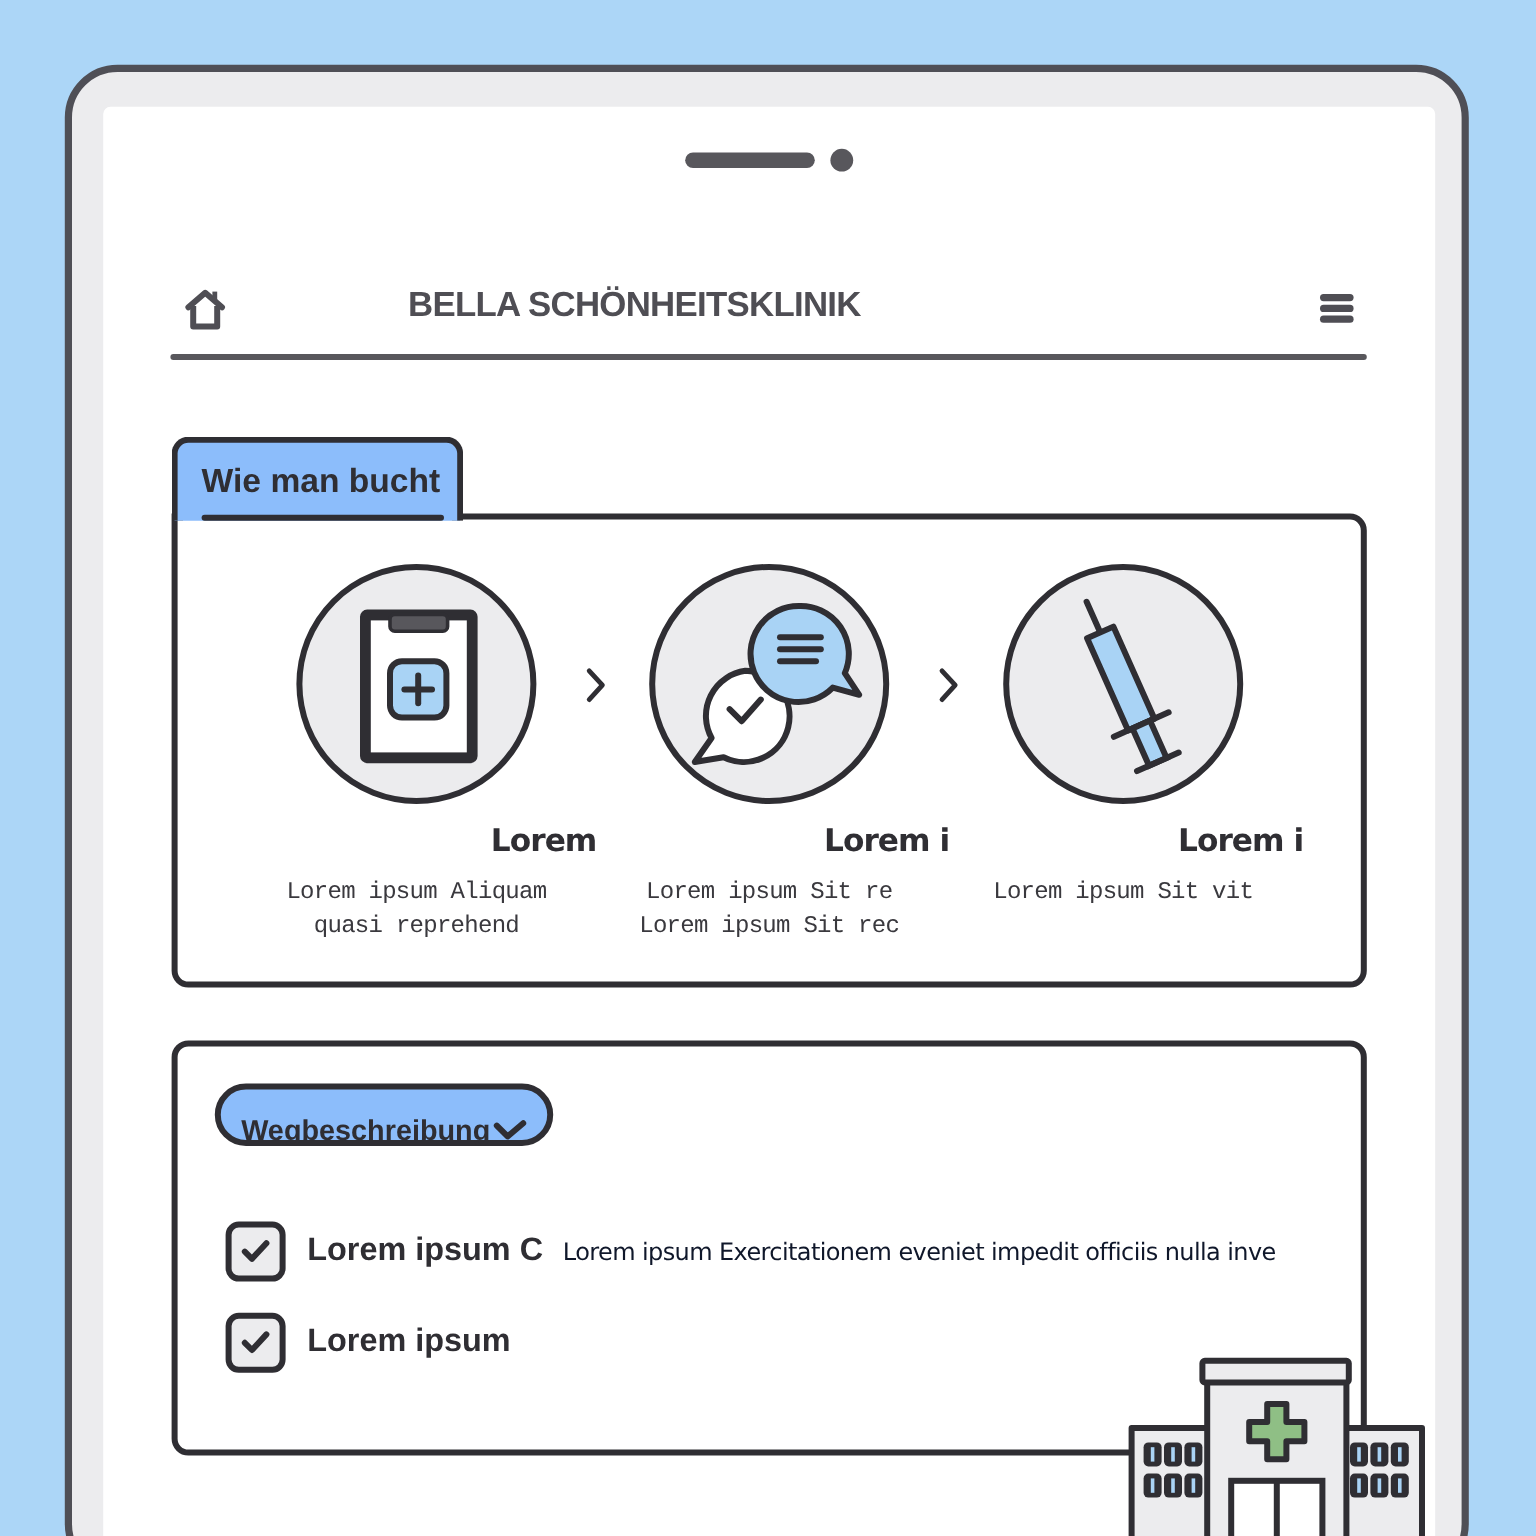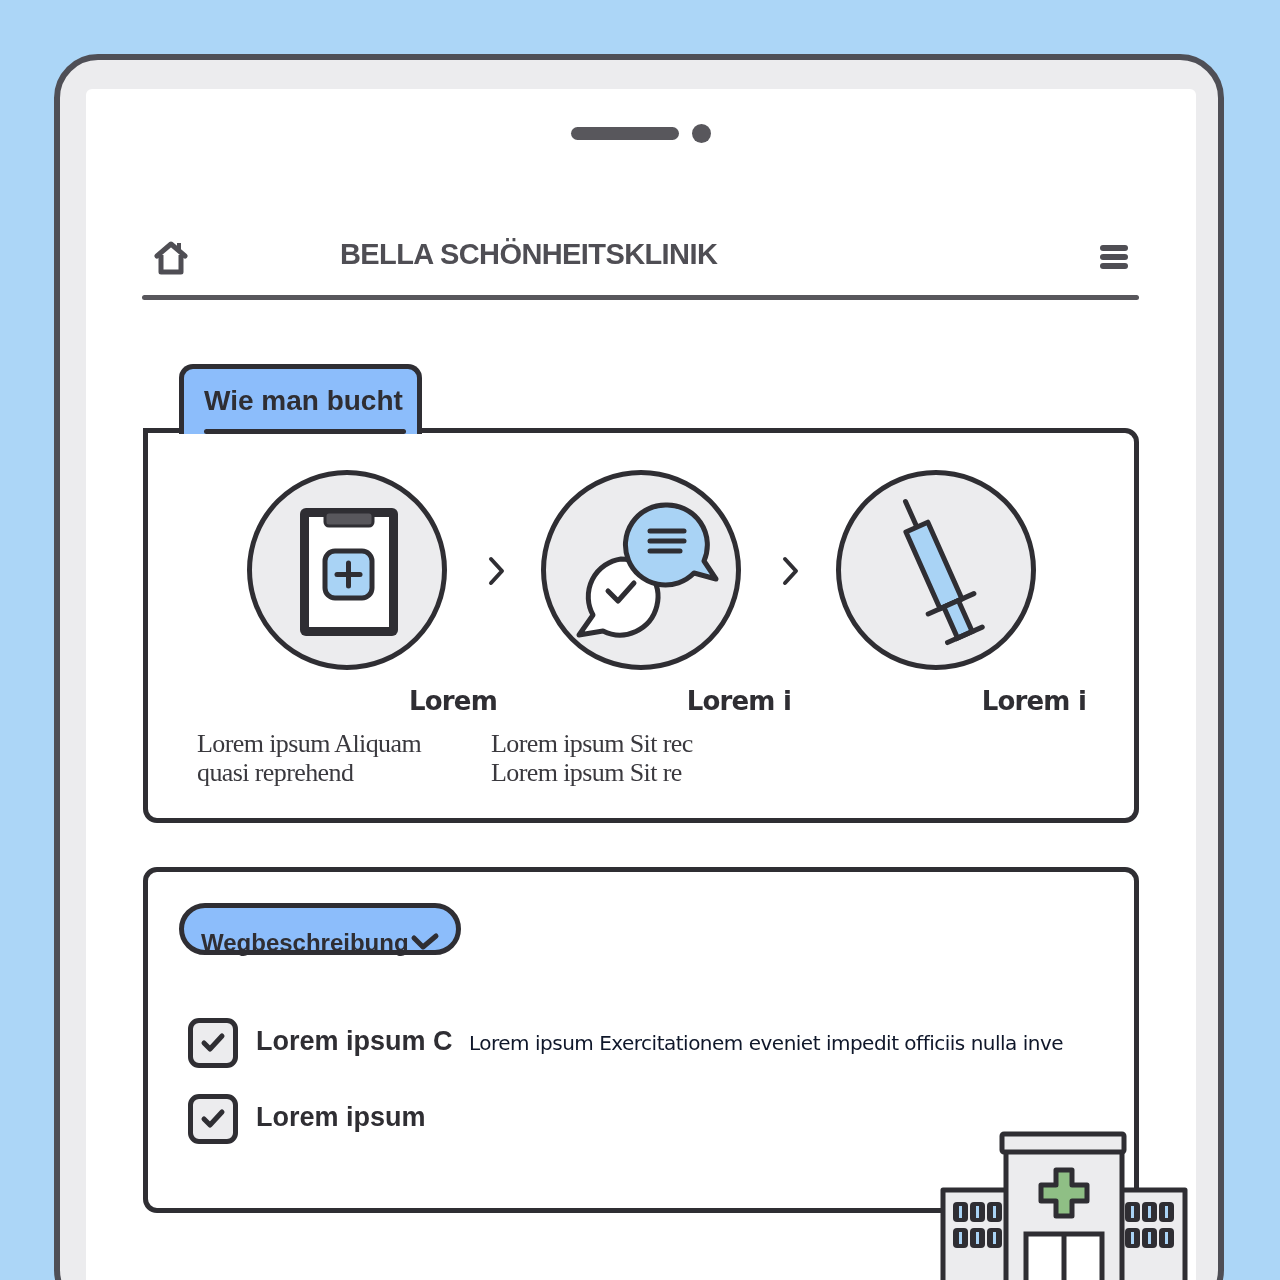--- a/index.html
+++ b/index.html
@@ -57,21 +57,20 @@
     border-top-left-radius: 0;
     box-sizing: border-box; background: #fff;
   }
   .booking-tab {
     position: absolute; left: 143px; top: 364px;
     width: 243px; height: 70px;
     background: #8cbdfb;
     border: 5px solid #2f2e33; border-bottom: none;
     border-radius: 14px 14px 0 0;
     box-sizing: border-box;
-    margin-left: 36px;
   }
   .booking-tab-label {
     position: absolute; left: 20px; top: 16px;
     font-weight: bold; font-size: 28px; color: #2f2e33;
     white-space: nowrap;
   }
   .booking-tab-underline {
     position: absolute; left: 20px; top: 60px; width: 202px; height: 5px;
     border-radius: 3px; background: #2f2e33;
   }
@@ -82,22 +81,22 @@
     background: #ececee; border: 5px solid #2f2e33; box-sizing: border-box;
   }
   .step-circle svg { position: absolute; left: 0; top: 0; }
   .step-title {
     position: absolute; left: 0; top: 216px; width: 300px;
     text-align: right; font-weight: bold; font-size: 26px;
     font-family: "DejaVu Sans", sans-serif; letter-spacing: -0.8px;
   }
   .step-desc {
     position: absolute; left: 0; top: 259px; width: 300px;
-    text-align: left; font-size: 26px; line-height: 29px;
-    font-family: Liberation Serif, serif; letter-spacing: -0.6px;
+    text-align: center; font-size: 20px; line-height: 29px;
+    font-family: Liberation Mono, monospace; letter-spacing: -0.6px;
     color: #3a393e;
   }
   .chevron { position: absolute; top: 555px; width: 20px; height: 32px; }
 
   
   .directions-card {
     position: absolute; left: 143px; top: 867px;
     width: 996px; height: 346px;
     border: 5px solid #2f2e33; border-radius: 14px;
     box-sizing: border-box; background: #fff;
@@ -192,22 +191,22 @@
       <path d="M75 84 a38 38 0 1 1 -18 72 l-24 4 l14 -20 a38 38 0 0 1 28 -56 z" fill="#ffffff" stroke="#2f2e33" stroke-width="5" stroke-linejoin="round"></path>
       <path d="M62 116 l10 10 l16 -18" fill="none" stroke="#2f2e33" stroke-width="5" stroke-linecap="round" stroke-linejoin="round"></path>
       <path d="M120 30 a40 40 0 1 0 28 68 l22 6 l-12 -18 a40 40 0 0 0 -38 -56 z" fill="#a9d3f5" stroke="#2f2e33" stroke-width="5" stroke-linejoin="round"></path>
       <line x1="104" y1="56" x2="138" y2="56" stroke="#2f2e33" stroke-width="5" stroke-linecap="round"></line>
       <line x1="104" y1="66" x2="138" y2="66" stroke="#2f2e33" stroke-width="5" stroke-linecap="round"></line>
       <line x1="104" y1="76" x2="134" y2="76" stroke="#2f2e33" stroke-width="5" stroke-linecap="round"></line>
     </svg>
   </div>
   <div class="step-title">Lorem i</div>
   <div class="step-desc">
+    <div>Lorem ipsum Sit re</div>
     <div>Lorem ipsum Sit rec</div>
-    <div>Lorem ipsum Sit re</div>
   </div>
 </div>
 
 <div class="chevron" style="left:781px;">
   <svg width="20" height="32" viewBox="0 0 20 32">
       <path d="M4 4 L15 16 L4 28" fill="none" stroke="#2f2e33" stroke-width="4" stroke-linecap="round" stroke-linejoin="round"></path>
     </svg>
 </div>
 
 <div class="step" style="left:786px;">
@@ -217,20 +216,21 @@
         <line x1="95" y1="20" x2="95" y2="48" stroke="#2f2e33" stroke-width="5" stroke-linecap="round"></line>
         <rect x="83" y="48" width="24" height="84" fill="#a9d3f5" stroke="#2f2e33" stroke-width="5" stroke-linejoin="round"></rect>
         <line x1="70" y1="132" x2="120" y2="132" stroke="#2f2e33" stroke-width="5" stroke-linecap="round"></line>
         <rect x="87" y="132" width="16" height="34" fill="#a9d3f5" stroke="#2f2e33" stroke-width="5"></rect>
         <line x1="76" y1="166" x2="114" y2="166" stroke="#2f2e33" stroke-width="5" stroke-linecap="round"></line>
       </g>
     </svg>
   </div>
   <div class="step-title">Lorem i</div>
   <div class="step-desc">
+    <div>Lorem ipsum Sit vit</div>
   </div>
 </div>
 
 <div class="directions-card"></div>
 <div class="directions-button">
   <span class="directions-label">Wegbeschreibung</span>
   <span class="directions-chevron">
     <svg width="30" height="22" viewBox="0 0 30 22">
         <path d="M4 6 L13 15 L26 4" fill="none" stroke="#2f2e33" stroke-width="5" stroke-linecap="round" stroke-linejoin="round"></path>
       </svg>

